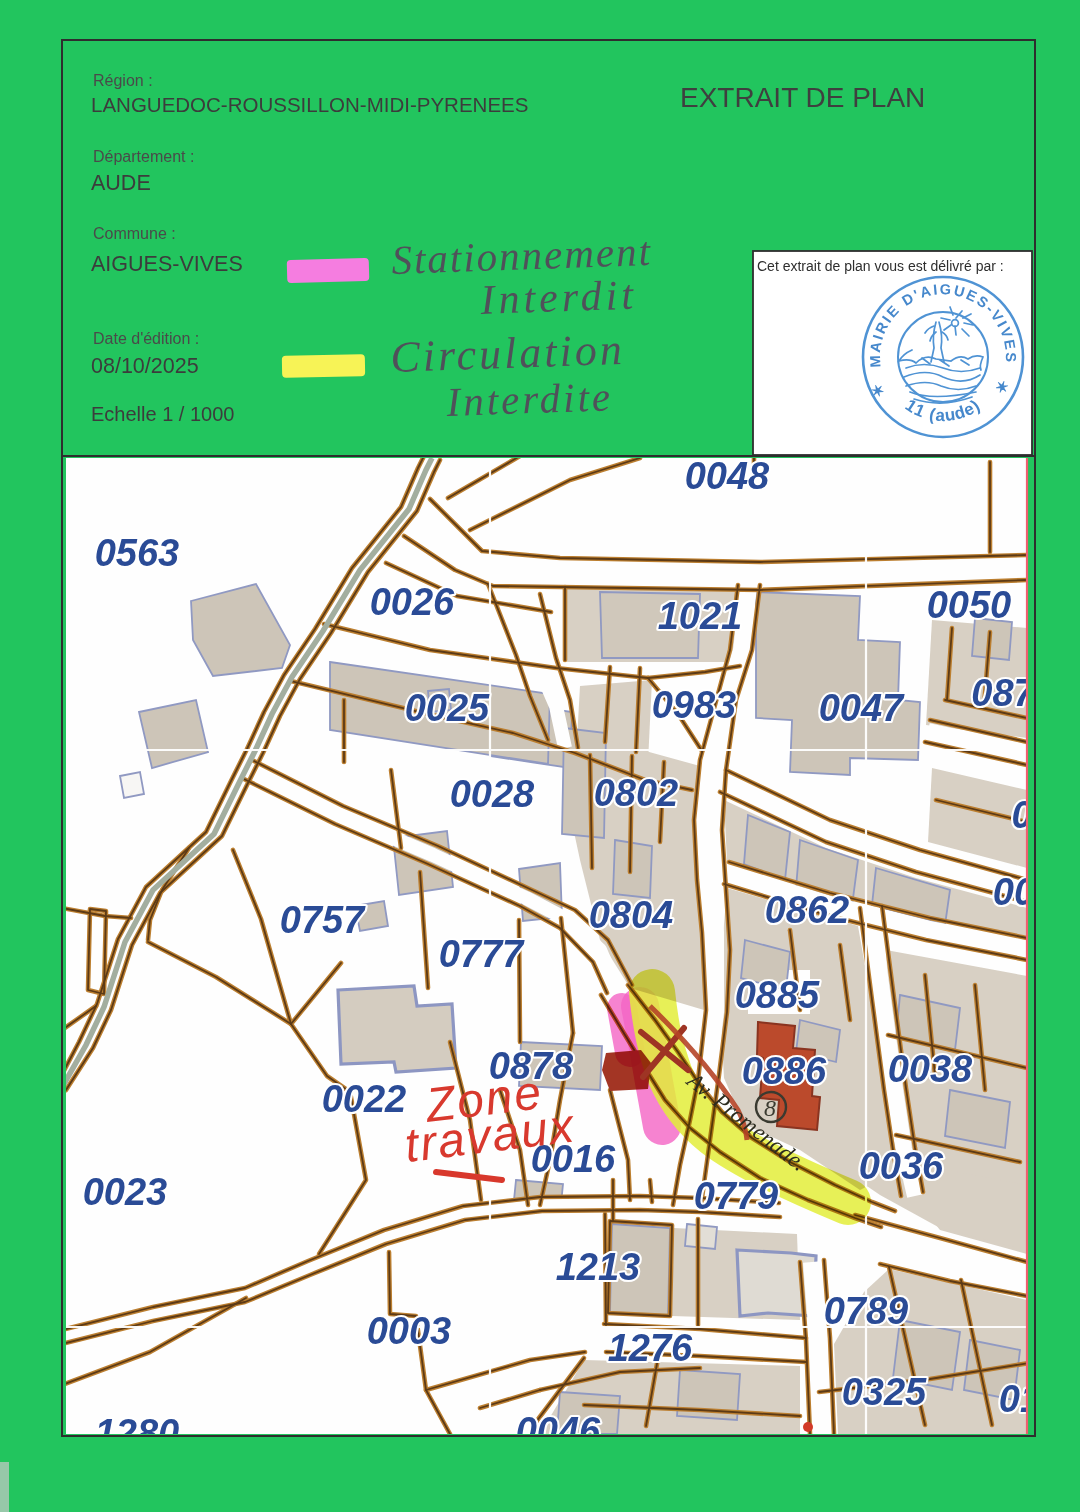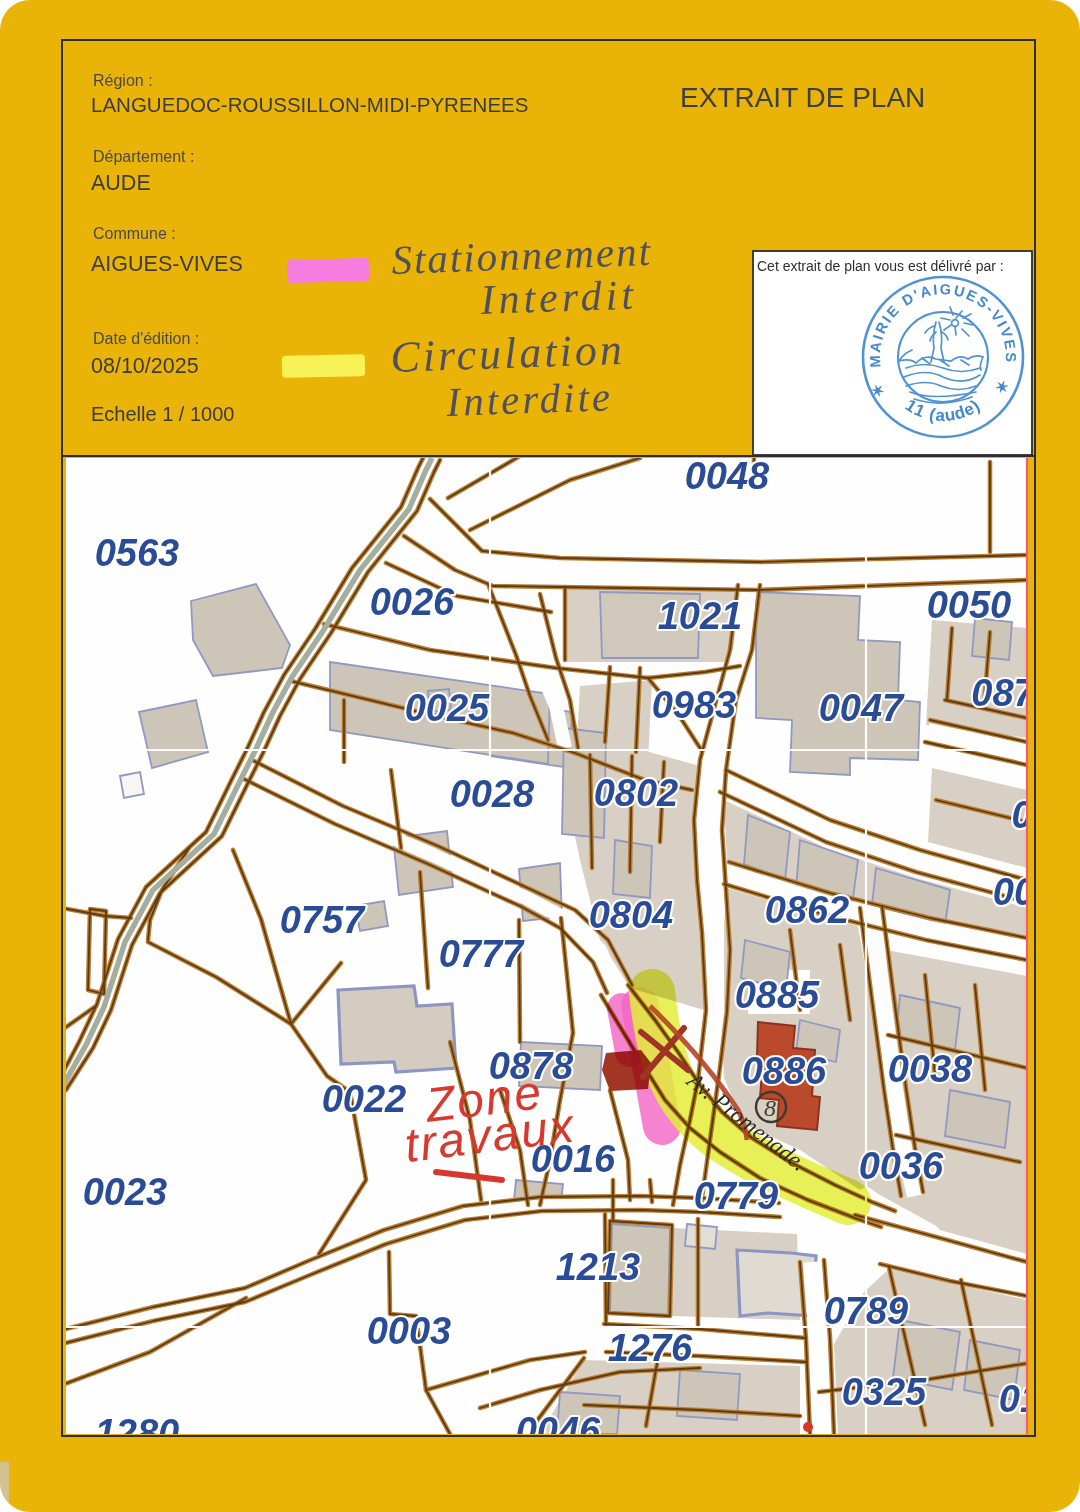--- a/index.html
+++ b/index.html
@@ -1,17 +1,17 @@
 <!DOCTYPE html>
 <html><head>
 <meta charset="utf-8">
 <style>
   html,body{margin:0;padding:0;background:#fff}
-  .page{position:relative;width:1080px;height:1512px;background:#eab308;overflow:hidden;
-        font-family:"Liberation Sans",sans-serif;border-radius:30px;}
+  .page{position:relative;width:1080px;height:1512px;background:#22c55e;overflow:hidden;
+        font-family:"Liberation Sans",sans-serif;}
   svg{position:absolute;left:0;top:0}
   text{font-family:"Liberation Sans",sans-serif}
 </style>
 </head>
 <body>
 <div class="page">
 <svg width="1080" height="1512" viewBox="0 0 1080 1512">
 <defs>
   <clipPath id="mapclip">
           <rect x="66" y="458" width="961" height="976"></rect>

